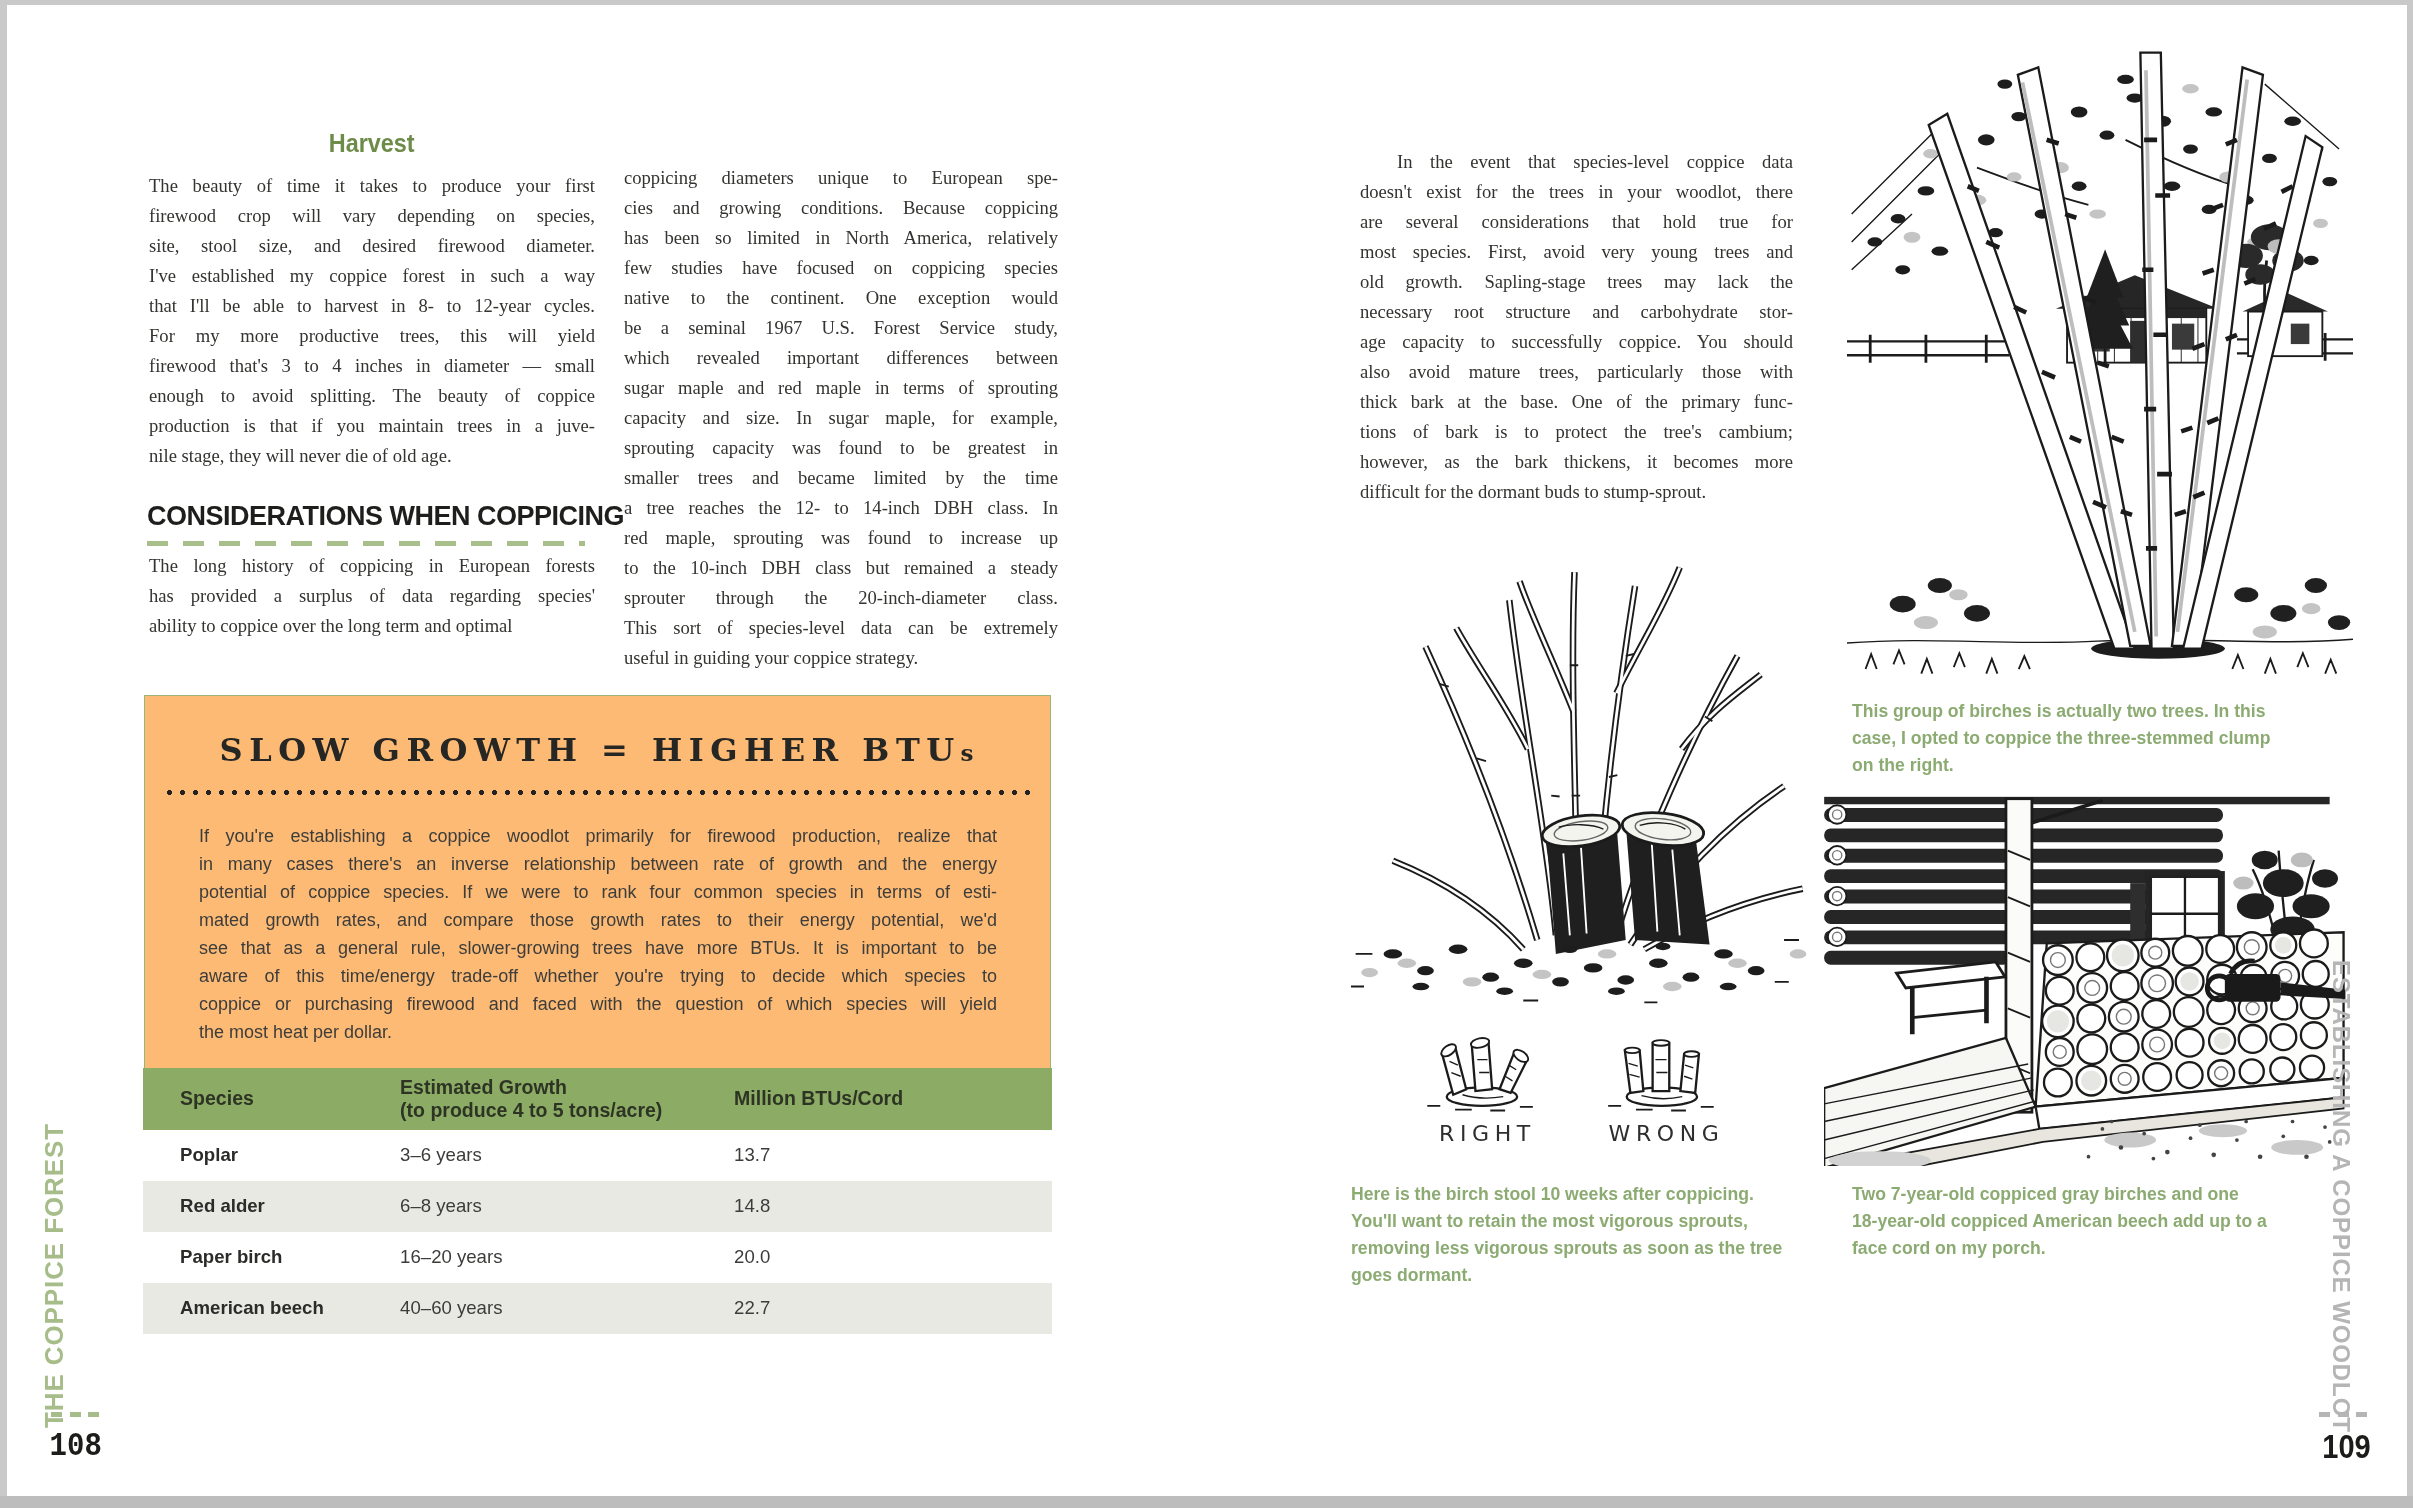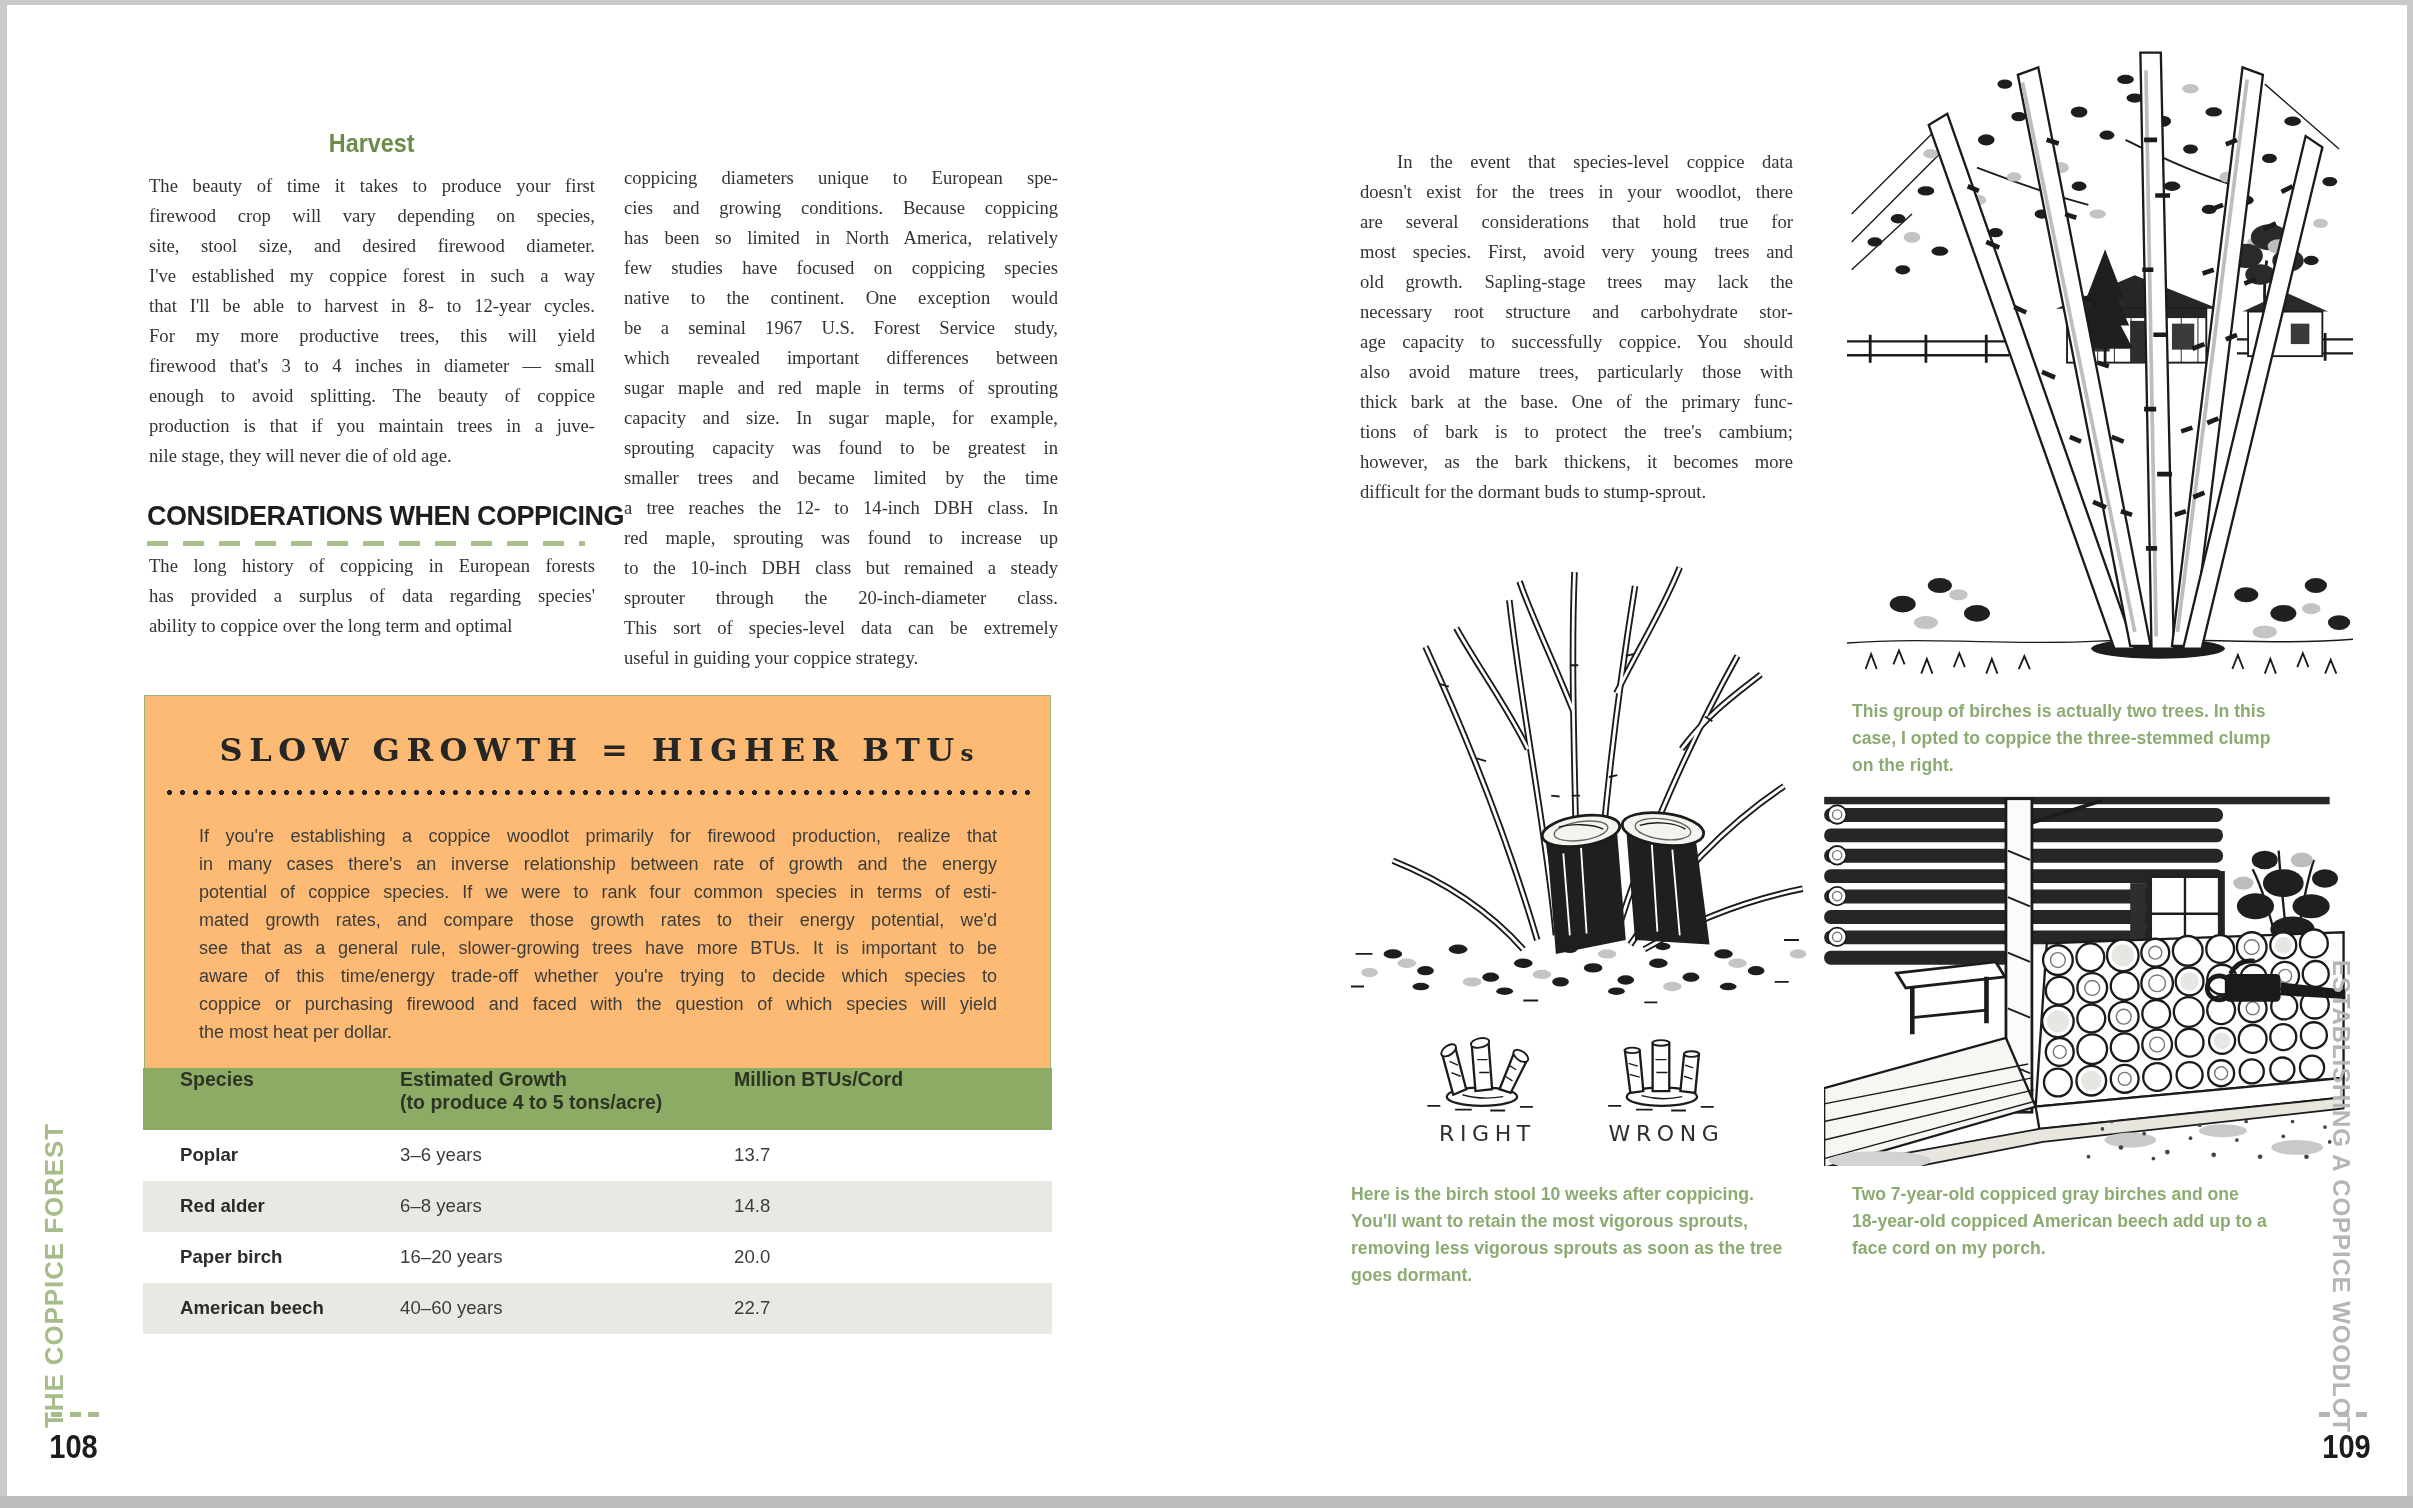--- a/index.html
+++ b/index.html
@@ -21,21 +21,21 @@
   
   .btu-box{border:1.9px solid #9bb577;background:#fdba74;}
   .btu-title{font-family:"DejaVu Serif",serif;font-weight:bold;font-size:32px;letter-spacing:6.5px;
              color:#262624;text-align:center;white-space:nowrap;}
   .btu-title .small-s{font-size:23px;letter-spacing:1.9px;}
   .dotline{height:7.4px;background:radial-gradient(circle 2.8px at 5.6px 3.7px,#232323 2.4px,transparent 2.8px);
            background-size:13px 7.4px;background-repeat:repeat-x;}
   .box-para{font-family:"Liberation Sans",sans-serif;font-size:18px;line-height:28px;color:#3d3d3b;}
   
   .btu-table{position:absolute;left:-1.9px;right:-1.9px;bottom:-1.9px;}
-  .thead{display:flex;align-items:flex-start;height:62px;background:#8cab65;color:#2d3424;
+  .thead{display:flex;align-items:center;height:62px;background:#8cab65;color:#2d3424;
          font-weight:bold;font-size:19.5px;line-height:23px;}
   .trow{display:flex;align-items:center;height:51px;font-size:18.6px;color:#3c3c3a;background:#fff;}
   .trow.alt{background:#e9e9e4;}
   .tc1{width:220px;padding-left:37px;box-sizing:content-box;}
   .tc2{width:334px;}
   .tc3{flex:1;}
   .trow .tc1{font-weight:bold;color:#2b2b29;}
   
   .cap-block{font-family:"Liberation Sans",sans-serif;font-weight:bold;font-size:17.6px;
              line-height:27px;color:#8cab72;}
@@ -153,21 +153,21 @@
       <div class="trow alt">
         <div class="tc1">American beech</div>
         <div class="tc2">40–60 years</div>
         <div class="tc3">22.7</div>
       </div>
     </div>
   </div>
 
   <div class="vwrap spine-left" style="left:-99px;top:1260px;width:306px;">THE COPPICE FOREST</div>
   <div class="abs sidedash" style="left:51px;top:1412px;color:#a6bd8a;"></div>
-  <div class="abs pagenum" style="left:46px;top:1428px;"><span>108</span></div>
+  <div class="abs pagenum" style="left:46px;top:1428px;font-family:Liberation Mono, monospace;"><span>108</span></div>
 
   <div class="abs serif-block justify indent-first" style="left:1360px;top:147px;width:433px;">
       <div class="jline">In the event that species-level coppice data</div>
       <div class="jline">doesn't exist for the trees in your woodlot, there</div>
       <div class="jline">are several considerations that hold true for</div>
       <div class="jline">most species. First, avoid very young trees and</div>
       <div class="jline">old growth. Sapling-stage trees may lack the</div>
       <div class="jline">necessary root structure and carbohydrate stor-</div>
       <div class="jline">age capacity to successfully coppice. You should</div>
       <div class="jline">also avoid mature trees, particularly those with</div>

